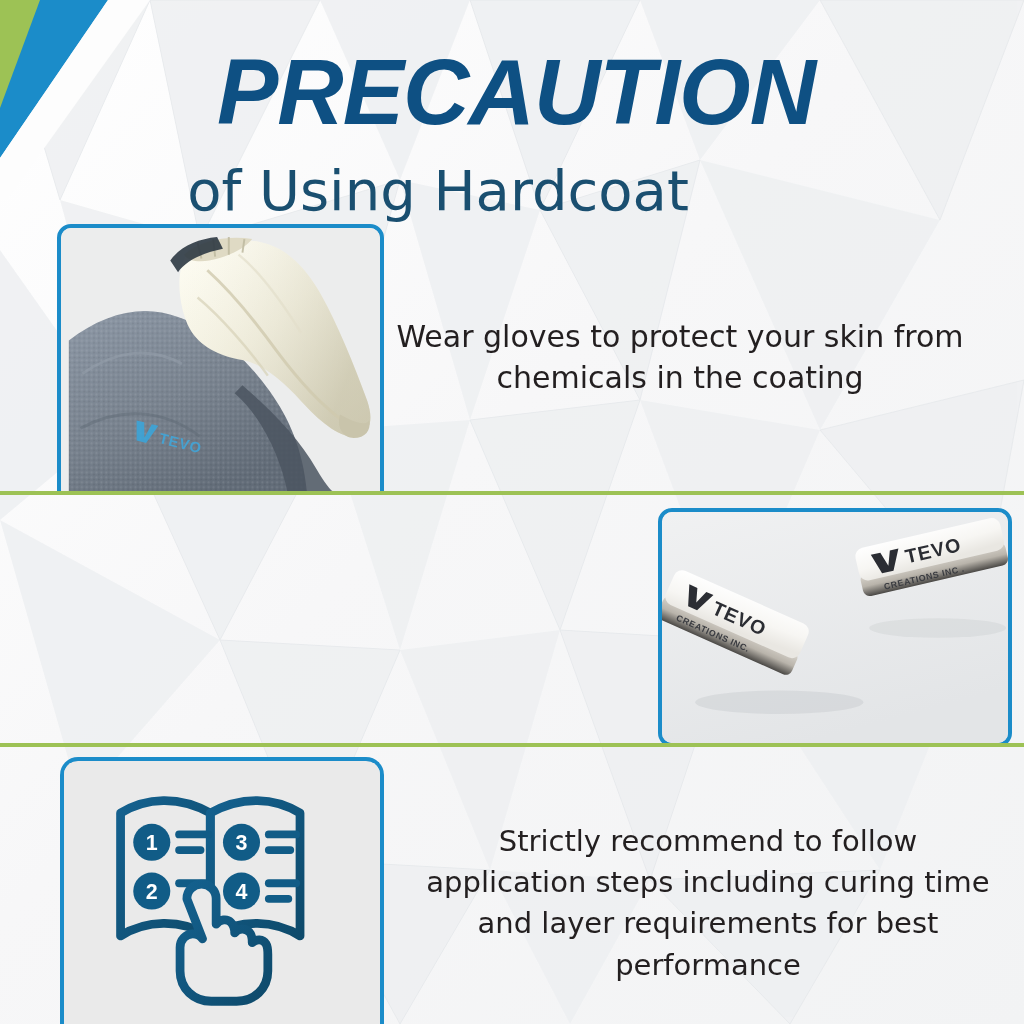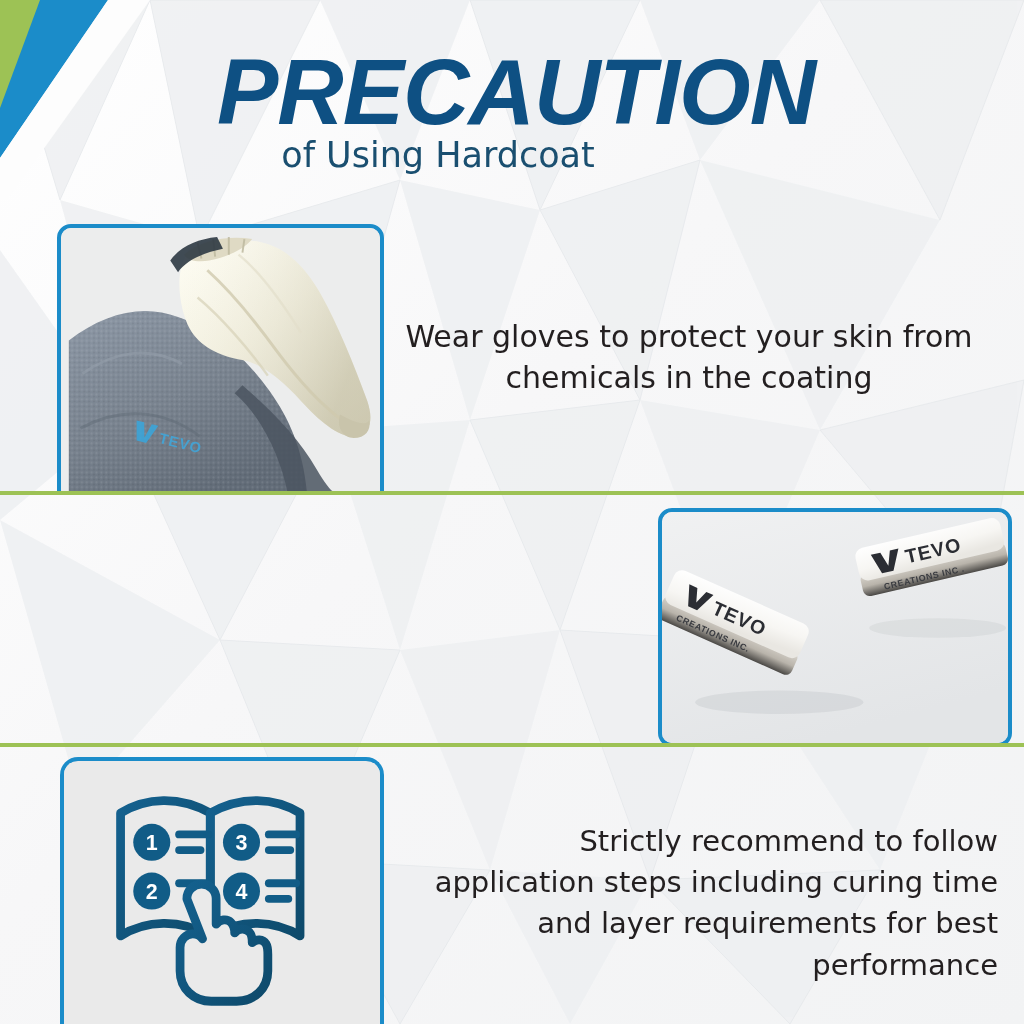--- a/index.html
+++ b/index.html
@@ -58,26 +58,26 @@
     font-size: 92px;
     line-height: 1.0;
     font-weight: bold;
     font-style: italic;
     letter-spacing: -1px;
     color: #0E5083;
     white-space: nowrap;
   }
   .subtitle {
     position: absolute;
-    top: 138px;
+    top: 163px;
     left: 0;
     width: 876px;
     margin: 0;
     font-family: "DejaVu Sans", sans-serif;
-    font-size: 35px;
+    font-size: 56px;
     line-height: 1.0;
     font-weight: 400;
     color: #1A4F70;
     white-space: nowrap;
   }
 
   
   .divider {
     position: absolute;
     left: 0;
@@ -120,39 +120,39 @@
   
   .body-text {
     position: absolute;
     z-index: 5;
     margin: 0;
     font-family: "DejaVu Sans", sans-serif;
     color: #231f20;
     font-weight: 400;
   }
   .text-1 {
-    left: 401px; top: 316px;
+    left: 392px; top: 316px;
     width: 576px;
     font-size: 30px;
     line-height: 1.38;
     text-align: center;
   }
   .text-2 {
     left: 26px; top: 568px;
     width: 604px;
     font-size: 31px;
     line-height: 1.32;
     text-align: right;
   }
   .text-3 {
     left: 418px; top: 821px;
     width: 580px;
     font-size: 29px;
     line-height: 1.42;
-    text-align: right;
+    text-align: center;
   }
 
   
   .photo {
     position: absolute;
     inset: 0;
     width: 100%;
     height: 100%;
   }
   .photo svg { display: block; width: 100%; height: 100%; }

